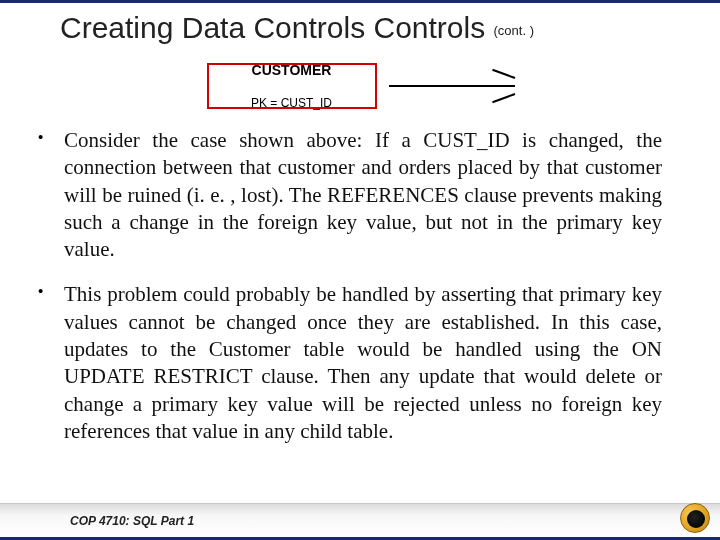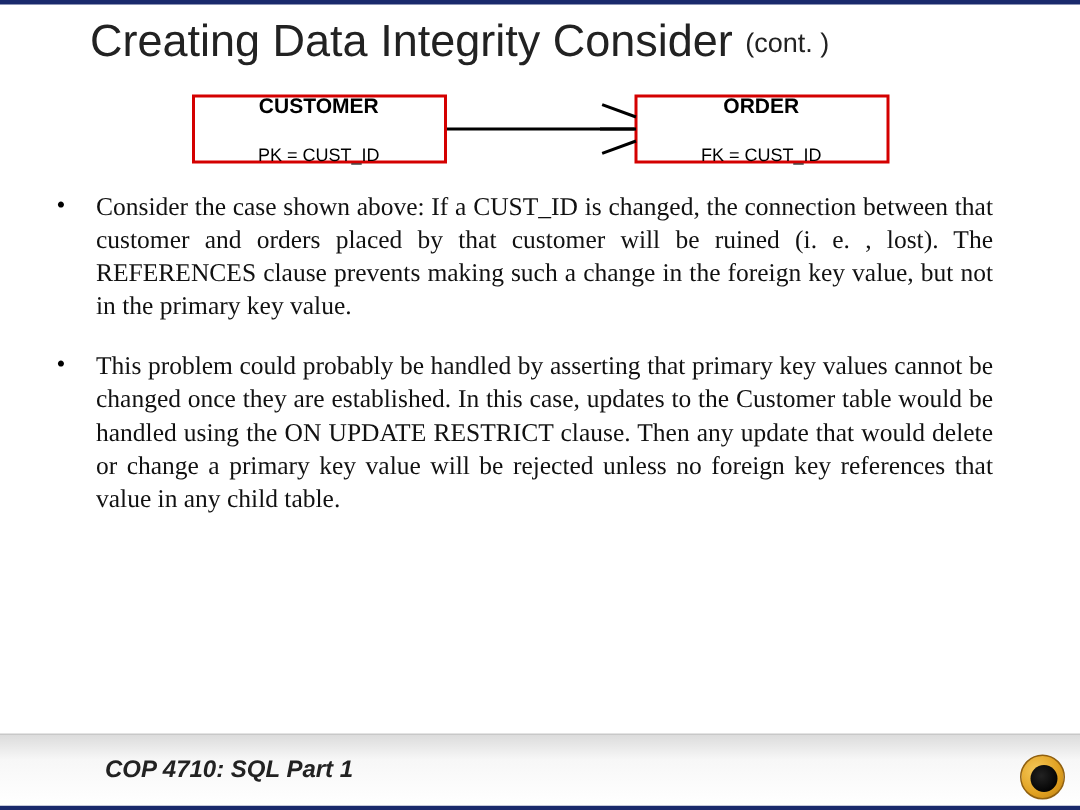--- a/index.html
+++ b/index.html
@@ -6,24 +6,24 @@
   html, body { width: 720px; height: 540px; font-family: Arial, Helvetica, sans-serif; background: #fff; }
   .slide {
     width: 720px; height: 540px;
     border-top: 3px solid #1a2a6c;
     border-bottom: 3px solid #1a2a6c;
     position: relative;
     display: flex; flex-direction: column;
   }
   .title-wrap { padding: 8px 60px 4px 60px; }
   .title { font-size: 30px; color: #222; font-weight: normal; }
-  .title .cont { font-size: 18px; vertical-align: middle; }
+  .title .cont { font-size: 13px; vertical-align: middle; }
   .diagram {
     display: flex; align-items: center; justify-content: center;
-    gap: 0; margin-top: 14px; margin-bottom: 12px;
+    gap: 12px; margin-top: 14px; margin-bottom: 12px;
     position: relative;
   }
   .entity {
     border: 2px solid #d40000;
     width: 170px; height: 46px;
     display: flex; flex-direction: column;
     align-items: center; justify-content: center;
     background: #fff;
   }
   .entity .name { font-weight: bold; font-size: 14px; }
@@ -51,31 +51,31 @@
     transform-origin: right center; transform: rotate(-20deg);
   }
   .bullets {
     padding: 6px 58px 0 38px;
     flex: 1;
   }
   .bullet-row { display: flex; margin-bottom: 18px; }
   .bullet-mark { width: 26px; font-size: 15px; line-height: 1.35; }
   .bullet-text {
     flex: 1; font-family: "Times New Roman", Times, serif;
-    font-size: 17px; line-height: 1.3;
+    font-size: 21px; line-height: 1.3;
     text-align: justify;
     color: #111;
   }
   .footer {
-    height: 48px;
+    height: 34px;
     background: linear-gradient(to bottom, #dcdcdc 0%, #f7f7f7 35%, #fff 100%);
     border-top: 1px solid #c8c8c8;
     display: flex; align-items: center;
     padding: 0 18px 0 70px;
-    font-size: 16px; font-weight: bold;
+    font-size: 12px; font-weight: bold;
     color: #222;
     font-style: italic;
   }
   .footer .left { flex: 1.2; }
   .footer .center { flex: 0.9; text-align: center; }
   .footer .right { flex: 1; text-align: right; padding-right: 46px; }
   .logo {
     position: absolute; right: 10px; bottom: 4px;
     width: 30px; height: 30px;
     border-radius: 50%;
@@ -88,38 +88,34 @@
     background: radial-gradient(circle at 40% 40%, #222 0%, #000 80%);
   }
 </style>
 </head>
 <body>
 
 <div class="slide">
 
   <div class="title-wrap">
     <h1 class="title">
-      <span>Creating Data Integrity Consider</span>
+      <span>Creating Data Controls Controls</span>
       <span class="cont">(cont. )</span>
     </h1>
   </div>
 
   <div class="diagram">
     <div class="entity">
       <div class="name">CUSTOMER</div>
       <div class="key">PK = CUST_ID</div>
     </div>
     <div class="rel-line">
       <span class="crowfoot">
           <span class="mid"></span>
         </span>
-    </div>
-    <div class="entity">
-      <div class="name">ORDER</div>
-      <div class="key">FK = CUST_ID</div>
     </div>
   </div>
 
   <div class="bullets">
     <div class="bullet-row">
       <div class="bullet-mark">•</div>
       <div class="bullet-text">Consider the case shown above:  If a CUST_ID is changed, the connection between that customer and orders placed by that customer will be ruined (i. e. , lost).  The REFERENCES clause prevents making such a change in the foreign key value, but not in the primary key value.</div>
     </div>
     <div class="bullet-row">
       <div class="bullet-mark">•</div>

